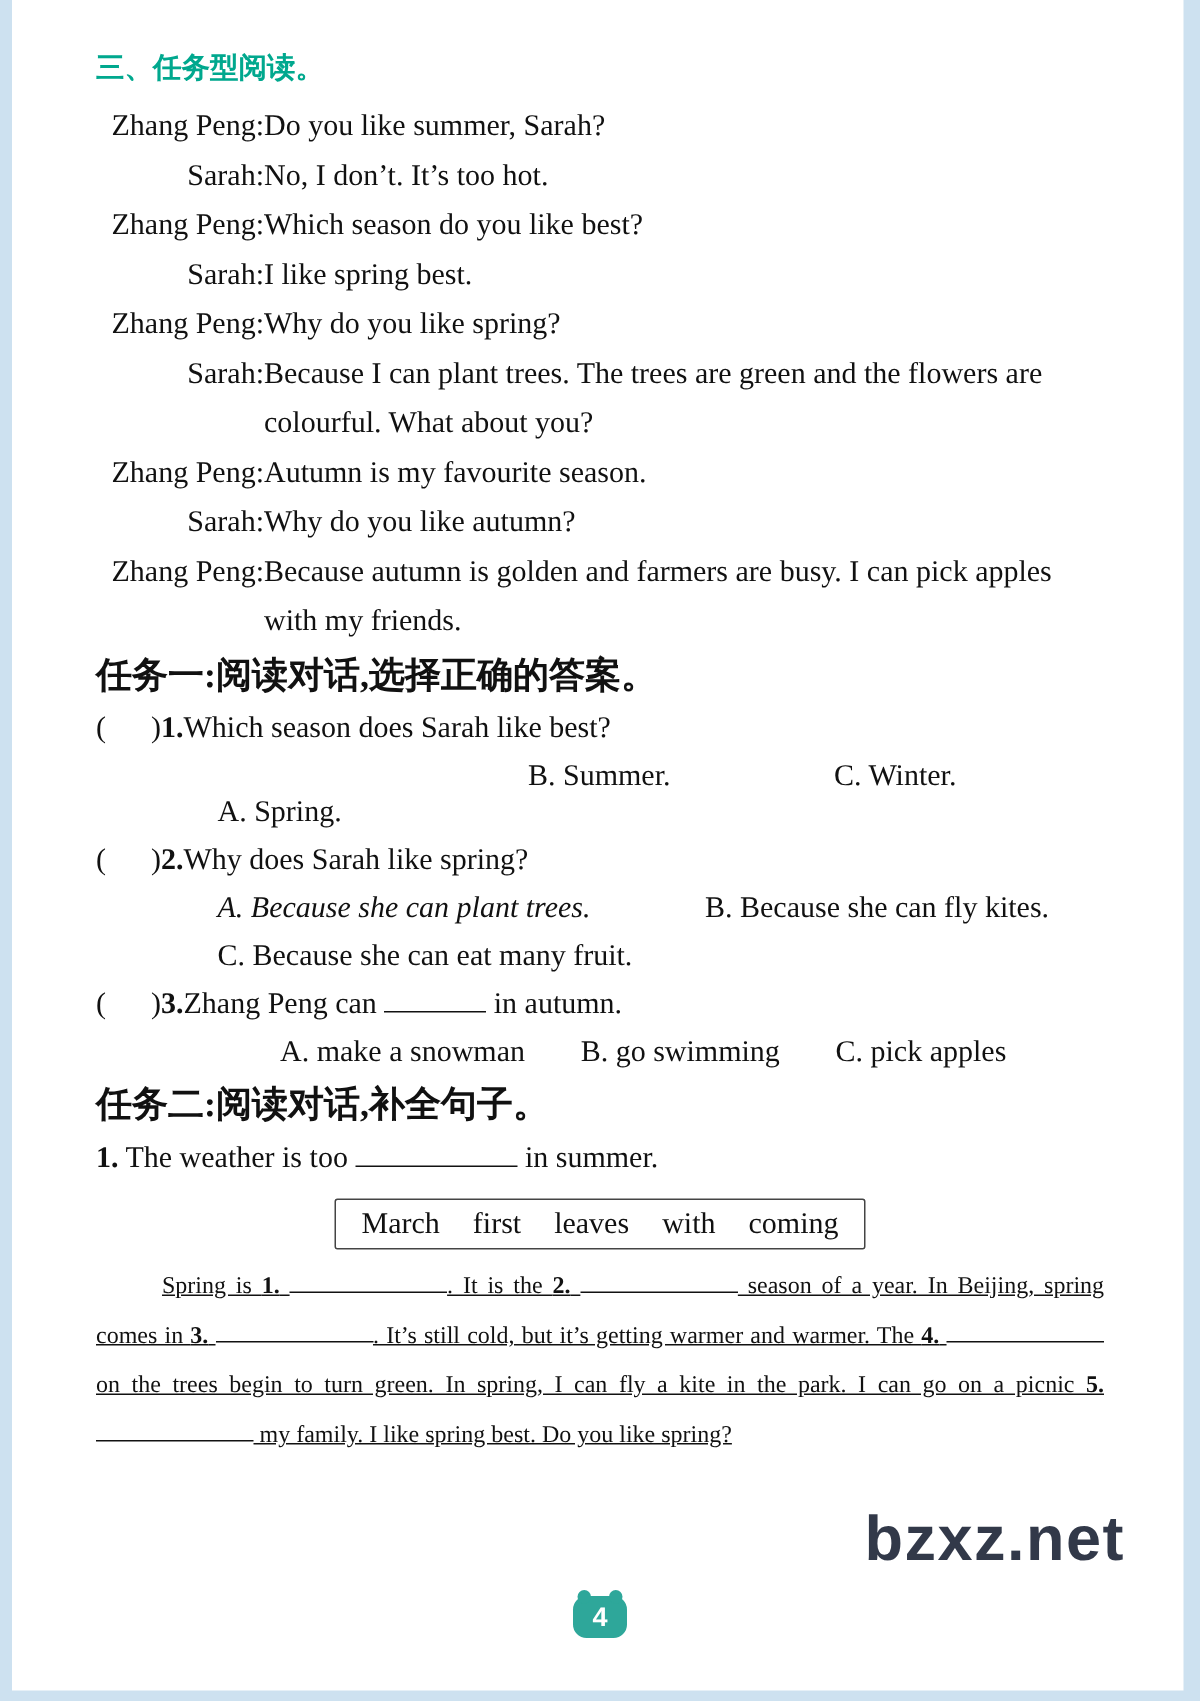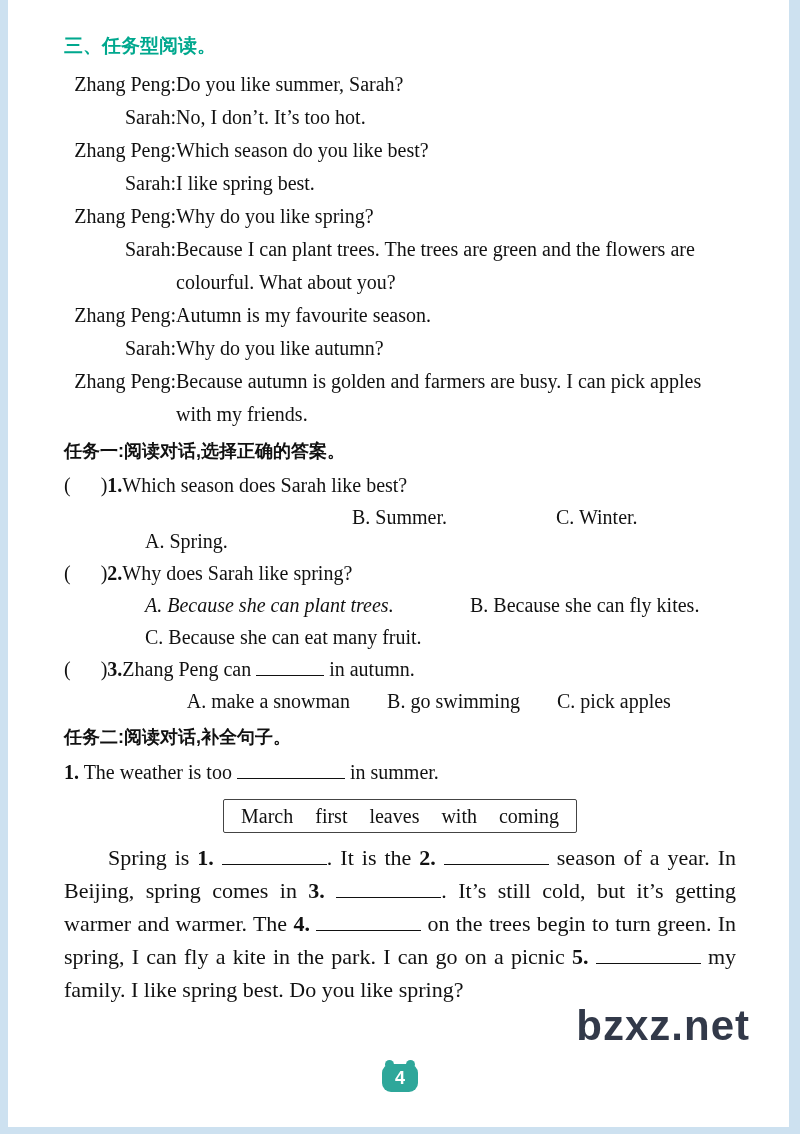--- a/index.html
+++ b/index.html
@@ -11,22 +11,22 @@
   .edge-right { position:absolute; right:0; top:0; width:11px; height:100%; background:#cde1f0; }
   .edge-bottom{ position:absolute; left:0; bottom:0; width:100%; height:7px; background:#cde1f0; }
 
   .content { position:absolute; left:64px; top:34px; width:672px; }
 
   .sec-title {
     font-family:"Liberation Sans", sans-serif; font-weight:bold;
     color:#00a88e; font-size:19px; line-height:24px; margin:0 0 10px 0;
   }
   .task-title {
-    font-family:Liberation Sans, sans-serif; font-weight:bold;
-    color:#111; font-size:18px; line-height:24px; margin:8px 0 6px 0;
+    font-family:Liberation Serif, serif; font-weight:bold;
+    color:#111; font-size:24px; line-height:24px; margin:8px 0 6px 0;
   }
 
   .dialogue-row { display:flex; font-size:20px; line-height:33px; }
   .speaker { width:112px; flex:none;text-align:right; }
   .dialogue-text { flex:1; }
 
   .q-line { font-size:20px; line-height:32px; display:flex; align-items:baseline; }
   .q-bracket { white-space:pre; }
   .q-num { font-weight:bold; }
   .options-row { display:flex; padding-left:81px; font-size:20px; line-height:32px; }
@@ -39,21 +39,21 @@
 
   .sentence { font-size:20px; line-height:34px; }
 
   .word-box {
     border:1.6px solid #444; border-radius:2px;
     width:352px; margin:10px auto 8px auto; text-align:center;
     font-size:20px; line-height:26px; padding:3px 0;
   }
   .word-box span { margin:0 11px; }
 
-  .passage { font-size:22px; line-height:33px; text-align:justify; text-indent:44px; }
+  .passage { font-size:16px; line-height:33px; text-align:justify; text-indent:44px;text-decoration:underline; }
 
   .page-badge {
     position:absolute; left:50%; transform:translateX(-50%); bottom:42px;
     width:36px; height:28px; background:#2ea79a; border-radius:9px;
     color:#ffffff; font-family:"Liberation Sans", sans-serif;
     font-weight:bold; font-size:18px; line-height:28px; text-align:center;
   }
   .page-badge::before, .page-badge::after {
     content:""; position:absolute; top:-4px; width:9px; height:9px;
     background:#2ea79a; border-radius:50%;

